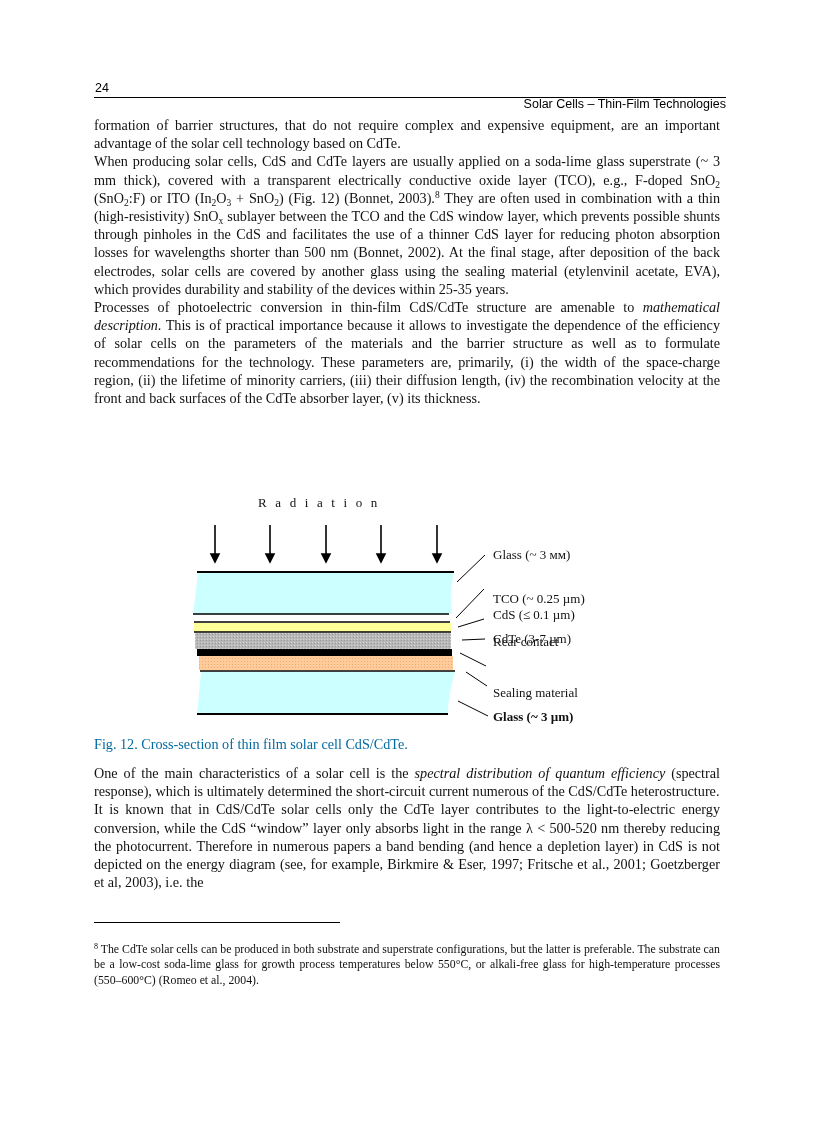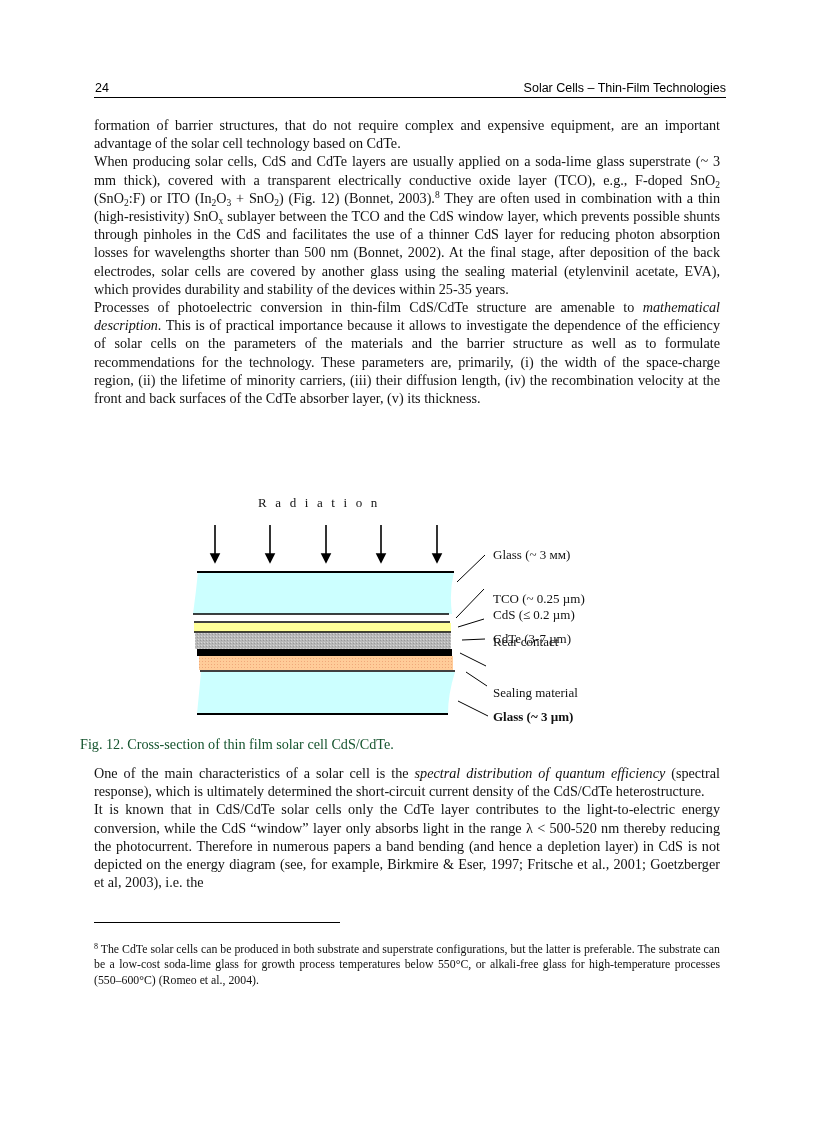--- a/index.html
+++ b/index.html
@@ -4,43 +4,43 @@
   <style>
     html, body { margin: 0; padding: 0; background: #ffffff; }
     body { width: 816px; height: 1123px; position: relative; overflow: hidden; }
     .page { position: absolute; left: 0; top: 0; width: 816px; height: 1120px; }
     .running-header {
       position: absolute; left: 94px; top: 81px; width: 632px; height: 16px;
       font-family: "Liberation Sans", sans-serif; font-size: 12.5px; color: #000;
       border-bottom: 1.5px solid #000;
     }
     .running-header .pnum { position: absolute; left: 1px; top: 0; }
-    .running-header .rtitle { position: absolute; right: 0; top: 0; }
+    .running-header .rtitle { position: absolute; right: 0; top: 16px; }
     .body-text {
       position: absolute; left: 94px; width: 626px;
       font-family: "Liberation Serif", serif; font-size: 14.2px; line-height: 18.2px;
       color: #111; text-align: justify;
     }
     .body-text p { margin: 0; }
     .body-text i { font-style: italic; }
     sub, sup { font-size: 9.5px; line-height: 0; }
     sub { vertical-align: -3px; }
     sup { vertical-align: 5px; }
     .figure { position: absolute; left: 0; top: 0; width: 816px; height: 1123px; pointer-events: none; }
     .fig-label {
       position: absolute; font-family: "Liberation Serif", serif; font-size: 13px; color: #111;
       white-space: nowrap;
     }
     .radiation-label {
       position: absolute; left: 258px; top: 495px;
       font-family: "Liberation Serif", serif; font-size: 13px; letter-spacing: 8.6px; color: #111;
     }
     .caption {
-      position: absolute; left: 80px; top: 736px;
-      font-family: "Liberation Serif", serif; font-size: 14.2px; color: #14532d;
+      position: absolute; left: 94px; top: 736px;
+      font-family: "Liberation Serif", serif; font-size: 14.2px; color: #0369a1;
     }
     .footnote-rule { position: absolute; left: 94px; top: 922px; width: 246px; border-top: 1px solid #000; }
     .footnote {
       position: absolute; left: 94px; top: 933px; width: 626px;
       font-family: "Liberation Serif", serif; font-size: 11.8px; line-height: 15.4px; color: #111;
       text-align: justify;
       margin-top: 9px;
     }
     .footnote sup { font-size: 8px; vertical-align: 4px; }
   </style>
@@ -117,29 +117,29 @@
       <line x1="458" y1="627" x2="484" y2="619"></line>
       <line x1="462" y1="640" x2="485" y2="639"></line>
       <line x1="460" y1="653" x2="486" y2="666"></line>
       <line x1="466" y1="672" x2="487" y2="686"></line>
       <line x1="458" y1="701" x2="488" y2="716"></line>
     </g>
   </svg>
 
   <span class="fig-label" style="left:493px; top:547px;">Glass (~ 3 мм)</span>
   <span class="fig-label" style="left:493px; top:577px;margin-top:14px;">TCO (~ 0.25 µm)</span>
-  <span class="fig-label" style="left:493px; top:607px;">CdS (≤ 0.2 µm)</span>
+  <span class="fig-label" style="left:493px; top:607px;">CdS (≤ 0.1 µm)</span>
   <span class="fig-label" style="left:493px; top:631px;">CdTe (3-7 µm)</span>
   <span class="fig-label" style="left:493px; top:634px;">Rear contact</span>
   <span class="fig-label" style="left:493px; top:685px;">Sealing material</span>
   <span class="fig-label" style="left:493px; top:709px;font-weight:bold;">Glass (~ 3 µm)</span>
 
   <div class="caption">Fig. 12. Cross-section of thin film solar cell CdS/CdTe.</div>
 
   <div class="body-text" style="top:764px;">
-    <p><span>One of the main characteristics of a solar cell is the </span><i>spectral distribution of quantum efficiency</i><span> (spectral response), which is ultimately determined the short-circuit current density of the CdS/CdTe heterostructure.</span></p>
+    <p><span>One of the main characteristics of a solar cell is the </span><i>spectral distribution of quantum efficiency</i><span> (spectral response), which is ultimately determined the short-circuit current numerous of the CdS/CdTe heterostructure.</span></p>
     <p>It is known that in CdS/CdTe solar cells only the CdTe layer contributes to the light-to-electric energy conversion, while the CdS “window” layer only absorbs light in the range λ &lt; 500-520 nm thereby reducing the photocurrent. Therefore in numerous papers a band bending (and hence a depletion layer) in CdS is not depicted on the energy diagram (see, for example, Birkmire &amp; Eser, 1997; Fritsche et al., 2001; Goetzberger et al, 2003), i.e. the</p>
   </div>
 
   <div class="footnote-rule"></div>
   <div class="footnote"><sup>8</sup><span> The CdTe solar cells can be produced in both substrate and superstrate configurations, but the latter is preferable. The substrate can be a low-cost soda-lime glass for growth process temperatures below 550°C, or alkali-free glass for high-temperature processes (550–600°C) (Romeo et al., 2004).</span></div>
 
 </div>
 
 </body></html>

